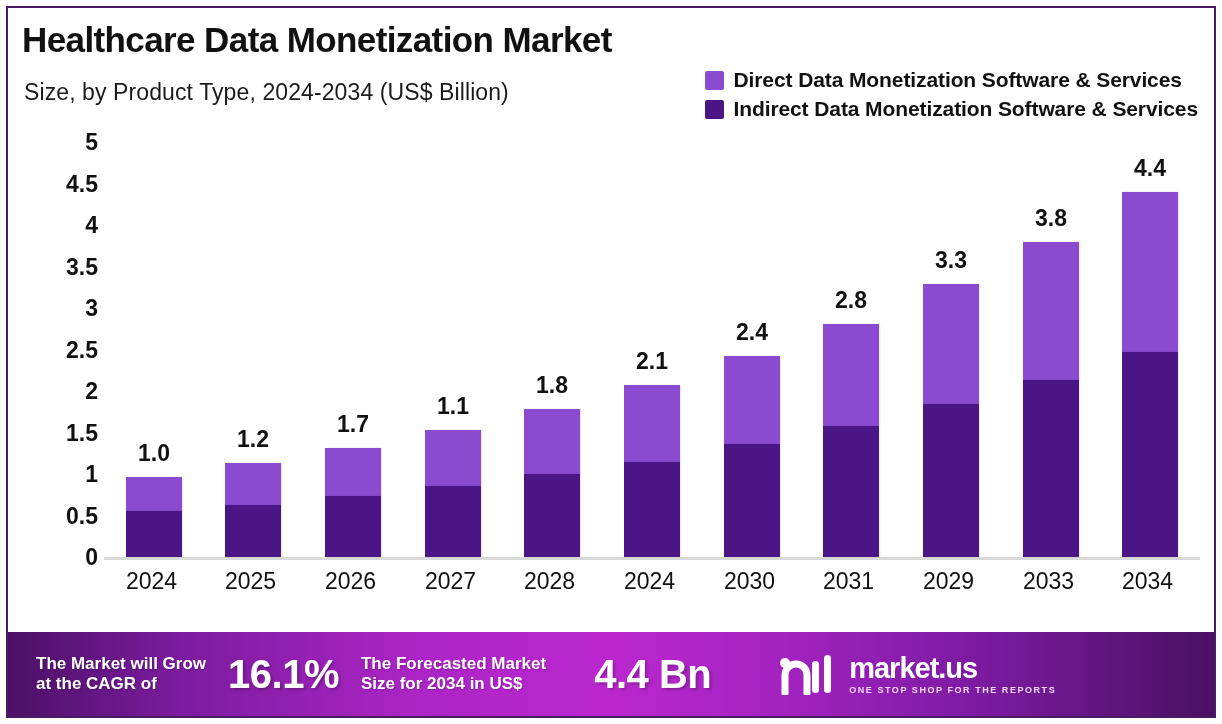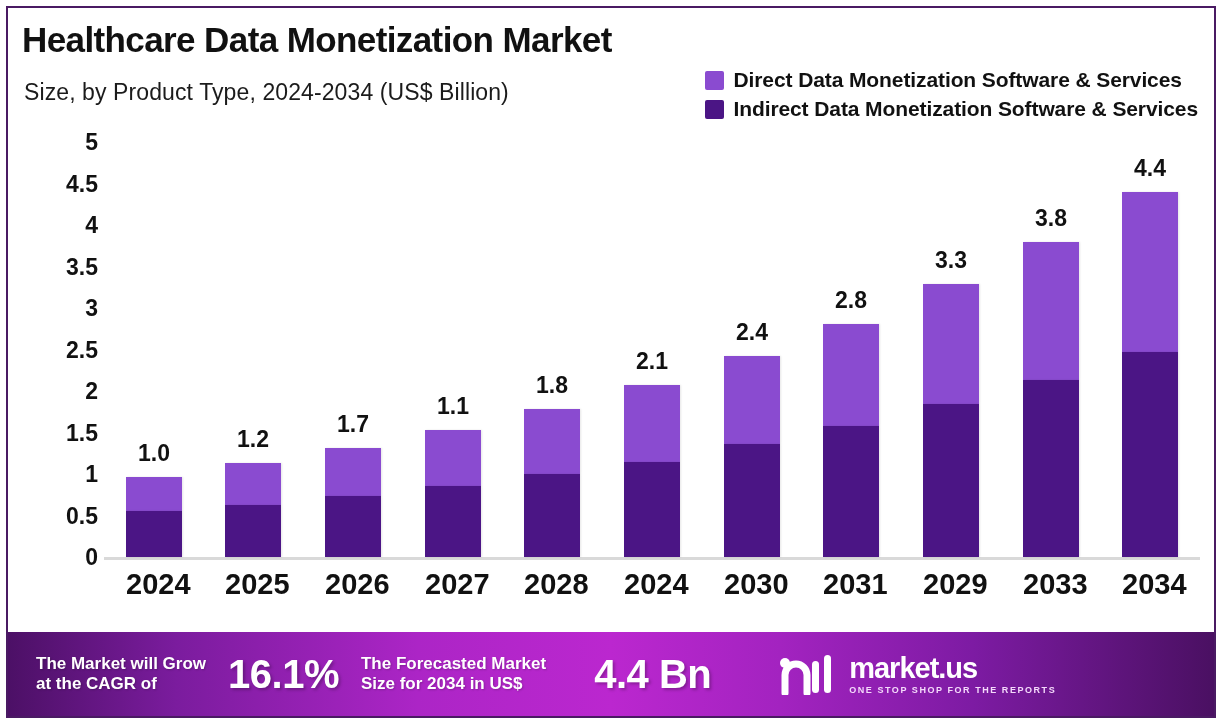--- a/index.html
+++ b/index.html
@@ -122,22 +122,22 @@
   }
   .xlabels {
     position: absolute;
     left: 84px; top: 443px;
     width: 1096px; height: 40px;
   }
   .xlabel {
     position: absolute;
     width: 56px;
     text-align: left;
-    font-size: 29px;
-    font-weight: 700;
+    font-size: 23px;
+    font-weight: 400;
     color: #111111;
     white-space: nowrap;
   }
   
   .banner {
     position: absolute;
     left: 8px; bottom: 8px;
     width: 1206px; height: 84px;
     background: linear-gradient(90deg,
         #4c1066 0%, #7b1c9e 14%, #ac25c6 34%,

